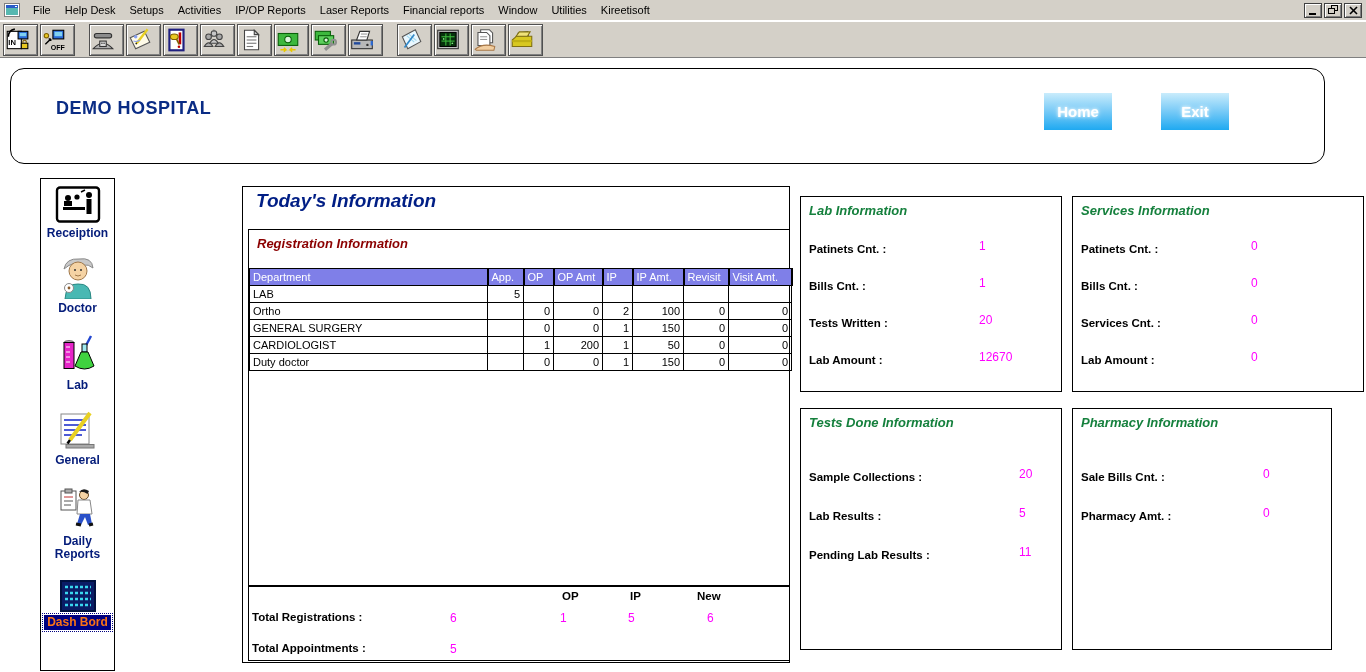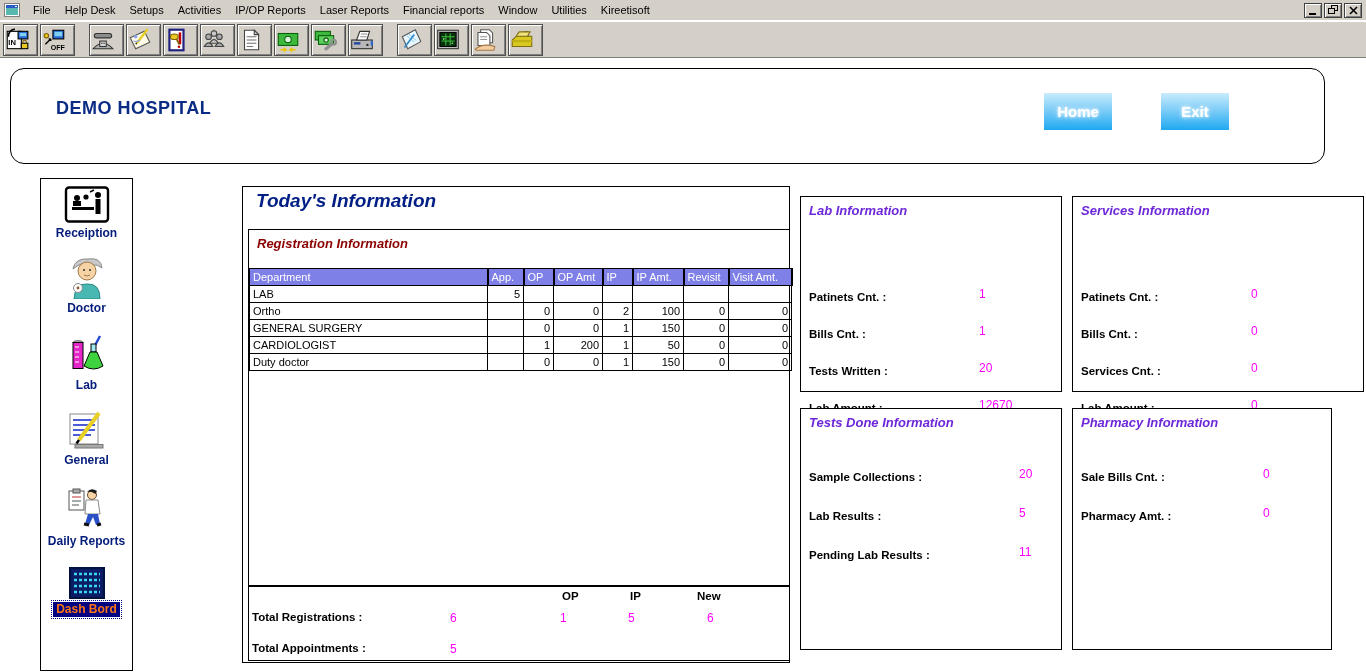--- a/index.html
+++ b/index.html
@@ -58,21 +58,21 @@
     background:linear-gradient(180deg,#C9ECFC 0%, #7FCDF7 45%, #1FA9F1 100%);
     color:#fff; font-weight:bold; font-size:15px;
     font-family:"Liberation Sans", sans-serif;
     text-shadow:0 0 3px rgba(255,255,255,.95), 0 0 6px rgba(255,255,255,.6);
   }
   .btn-home { left:1033px; }
   .btn-exit { left:1150px; }
 
   
   .sidebar {
-    position:absolute; left:40px; top:178px; width:93px; height:493px;
+    position:absolute; left:40px; top:178px; width:75px; height:493px;
     border:1px solid #000; background:#fff;
     display:flex; flex-direction:column; align-items:center; padding-top:7px;
   }
   .side-item { display:flex; flex-direction:column; align-items:center; cursor:pointer; }
   .side-label {
     font-size:12px; font-weight:bold; color:#041C7A; text-align:center;
     line-height:13px; margin-top:3px;
   }
   .side-label.selected {
     background:#000080; color:#f97316; padding:1px 3px;
@@ -121,24 +121,24 @@
   .tot-val { position:absolute; font-size:12px; color:#FF00FF; }
 
   
   .panel { position:absolute; border:1px solid #000; background:#fff; }
   .panel-lab      { left:800px;  top:196px; width:262px; height:196px; }
   .panel-services { left:1072px; top:196px; width:292px; height:196px; }
   .panel-tests    { left:800px;  top:408px; width:262px; height:242px; }
   .panel-pharmacy { left:1072px; top:408px; width:260px; height:242px; }
   .panel-title {
     position:absolute; left:8px; top:6px;
-    font-size:13px; font-weight:bold; font-style:italic; color:#6d28d9;
+    font-size:13px; font-weight:bold; font-style:italic; color:#15803d;
   }
   .rows { position:absolute; left:8px; right:6px; top:40px; }
-  .panel-lab .rows, .panel-services .rows { top:42px;margin-top:48px; }
+  .panel-lab .rows, .panel-services .rows { top:42px; }
   .panel-tests .rows, .panel-pharmacy .rows { top:58px; }
   .prow { position:relative; height:18px; margin-bottom:19px; }
   .panel-tests .prow, .panel-pharmacy .prow { margin-bottom:21px; }
   .plabel { font-size:11.5px; font-weight:bold; color:#000; }
   .pvalue { position:absolute; left:170px; top:0; font-size:12px; color:#FF00FF; }
   .panel-tests .pvalue { left:210px; }
   .panel-pharmacy .pvalue { left:182px; }
 </style>
 </head>
 <body>

